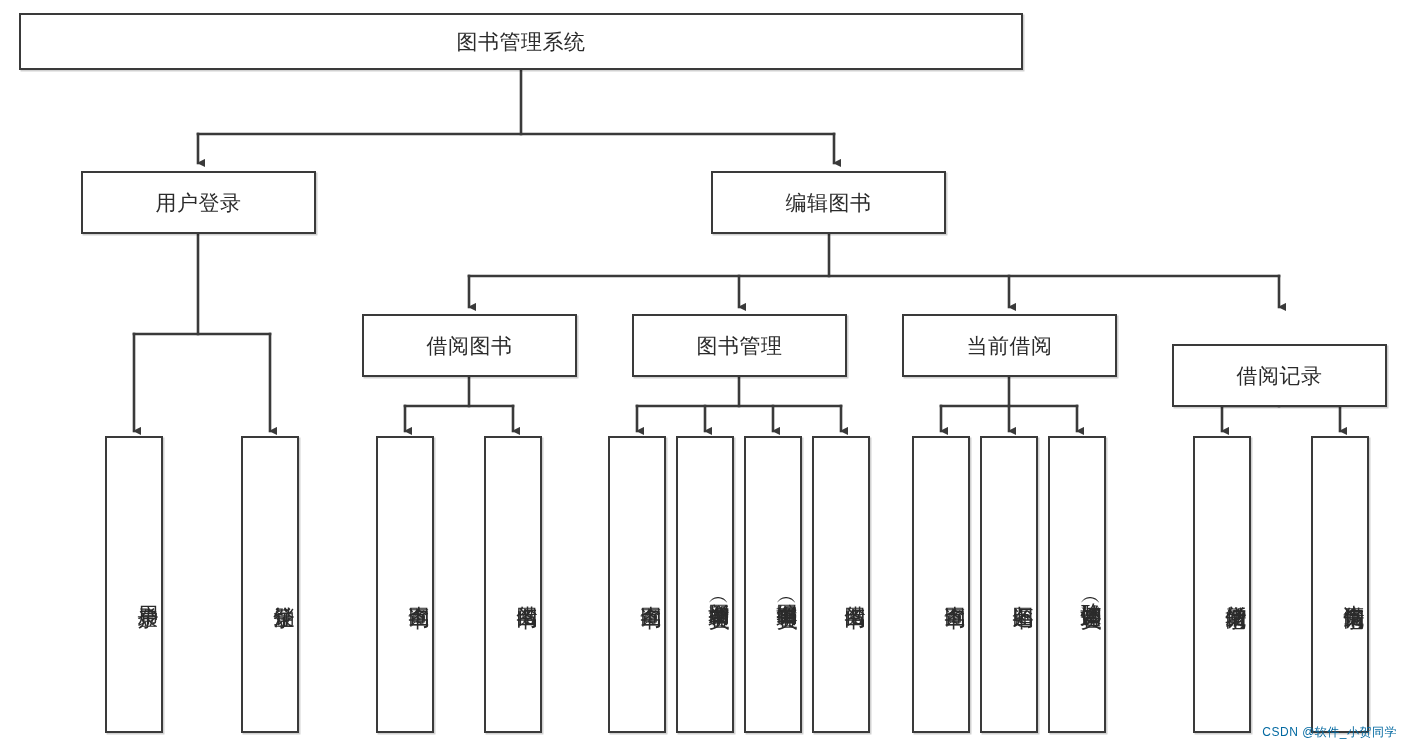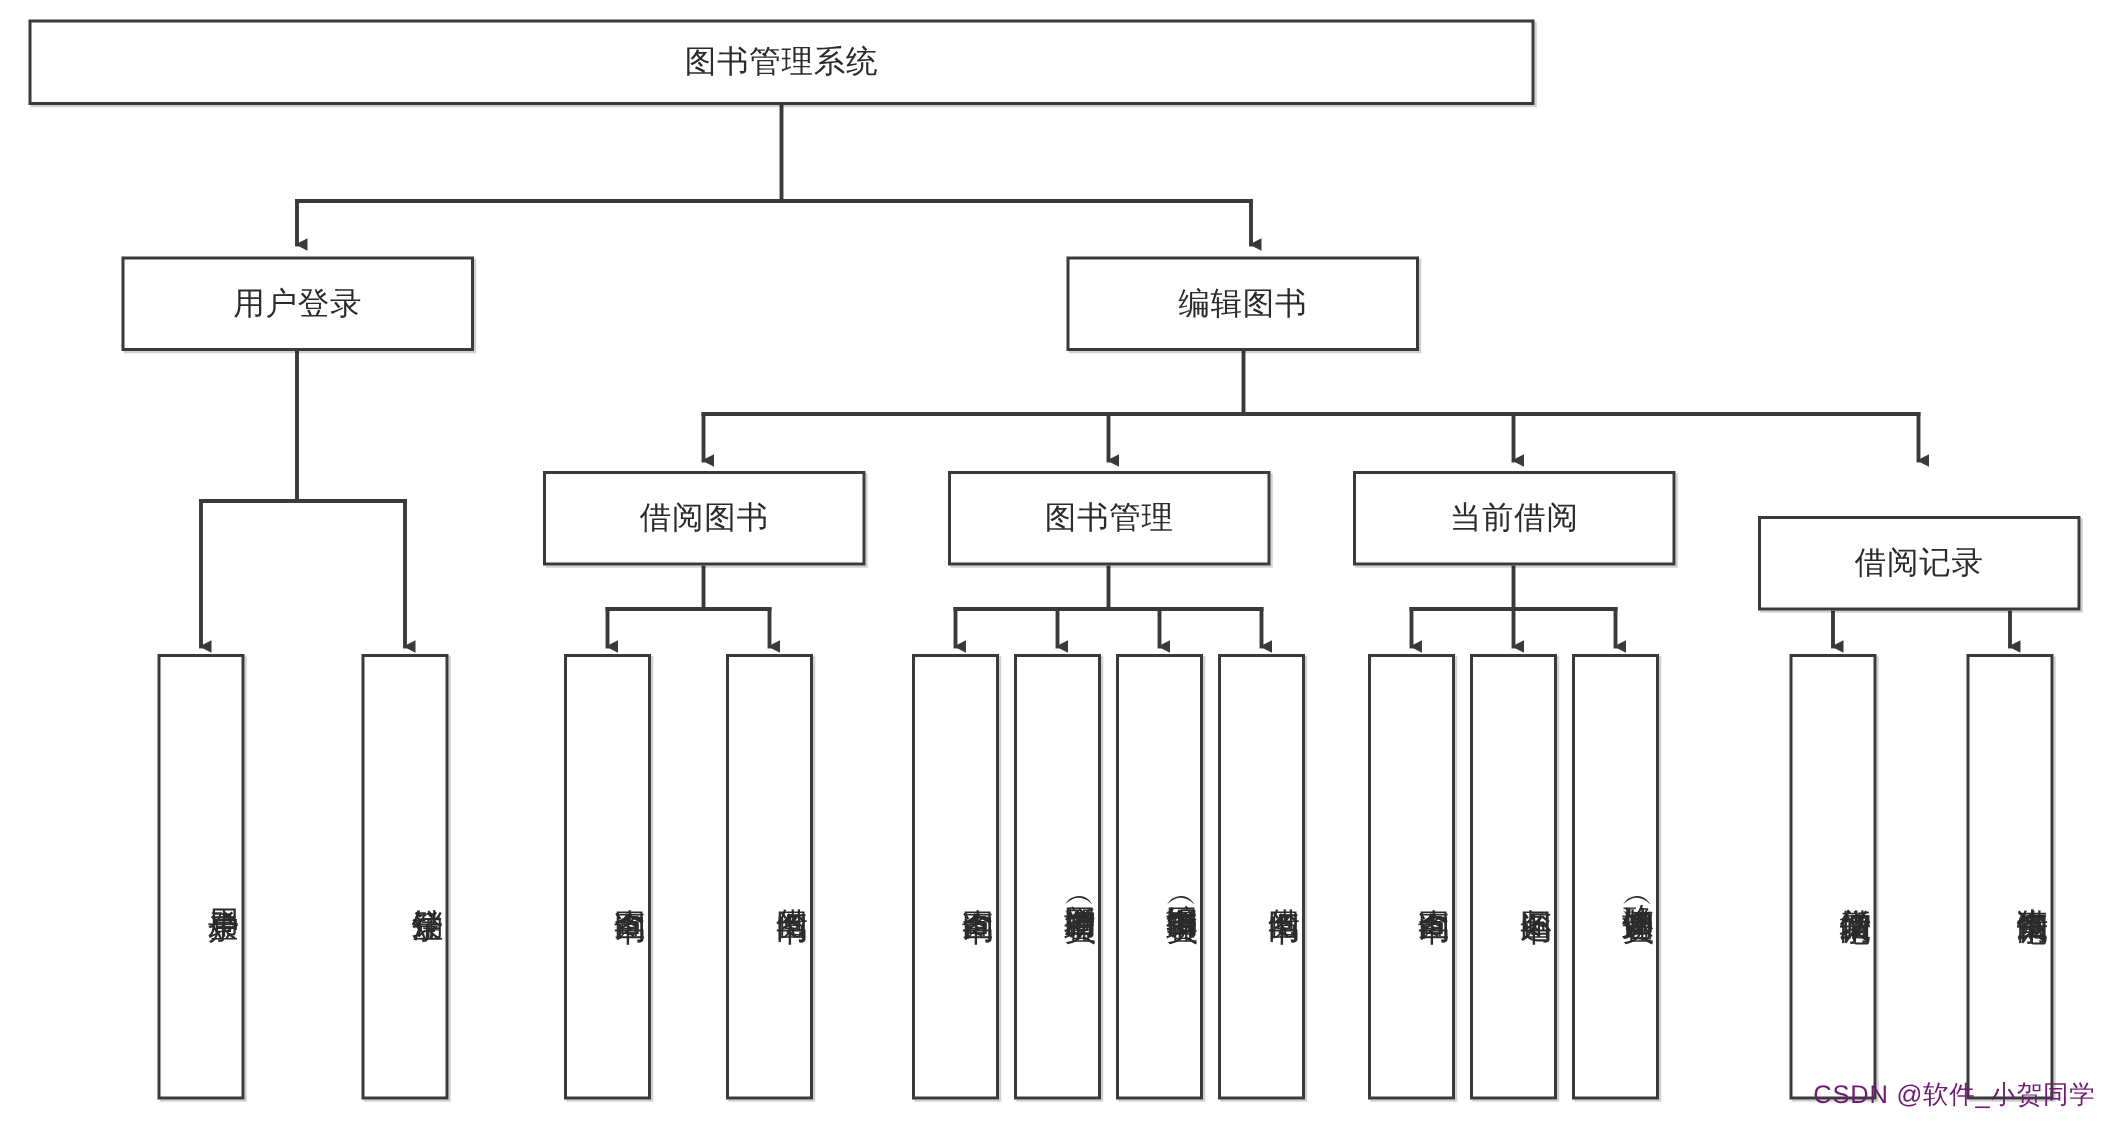--- a/index.html
+++ b/index.html
@@ -47,22 +47,22 @@
     line-height: 1.25;
     padding-top: 12px;
     align-items: flex-start;
     justify-content: center;
     letter-spacing: 1px;
   }
   #watermark {
     position: absolute;
     right: 8px;
     bottom: 6px;
-    font-size: 17px;
-    color: #701a75;
+    font-size: 12px;
+    color: #0369a1;
     white-space: nowrap;
     letter-spacing: 0.5px;
     pointer-events: none;
   }
 </style>
 </head>
 <body>
 
 <div id="canvas">
 

